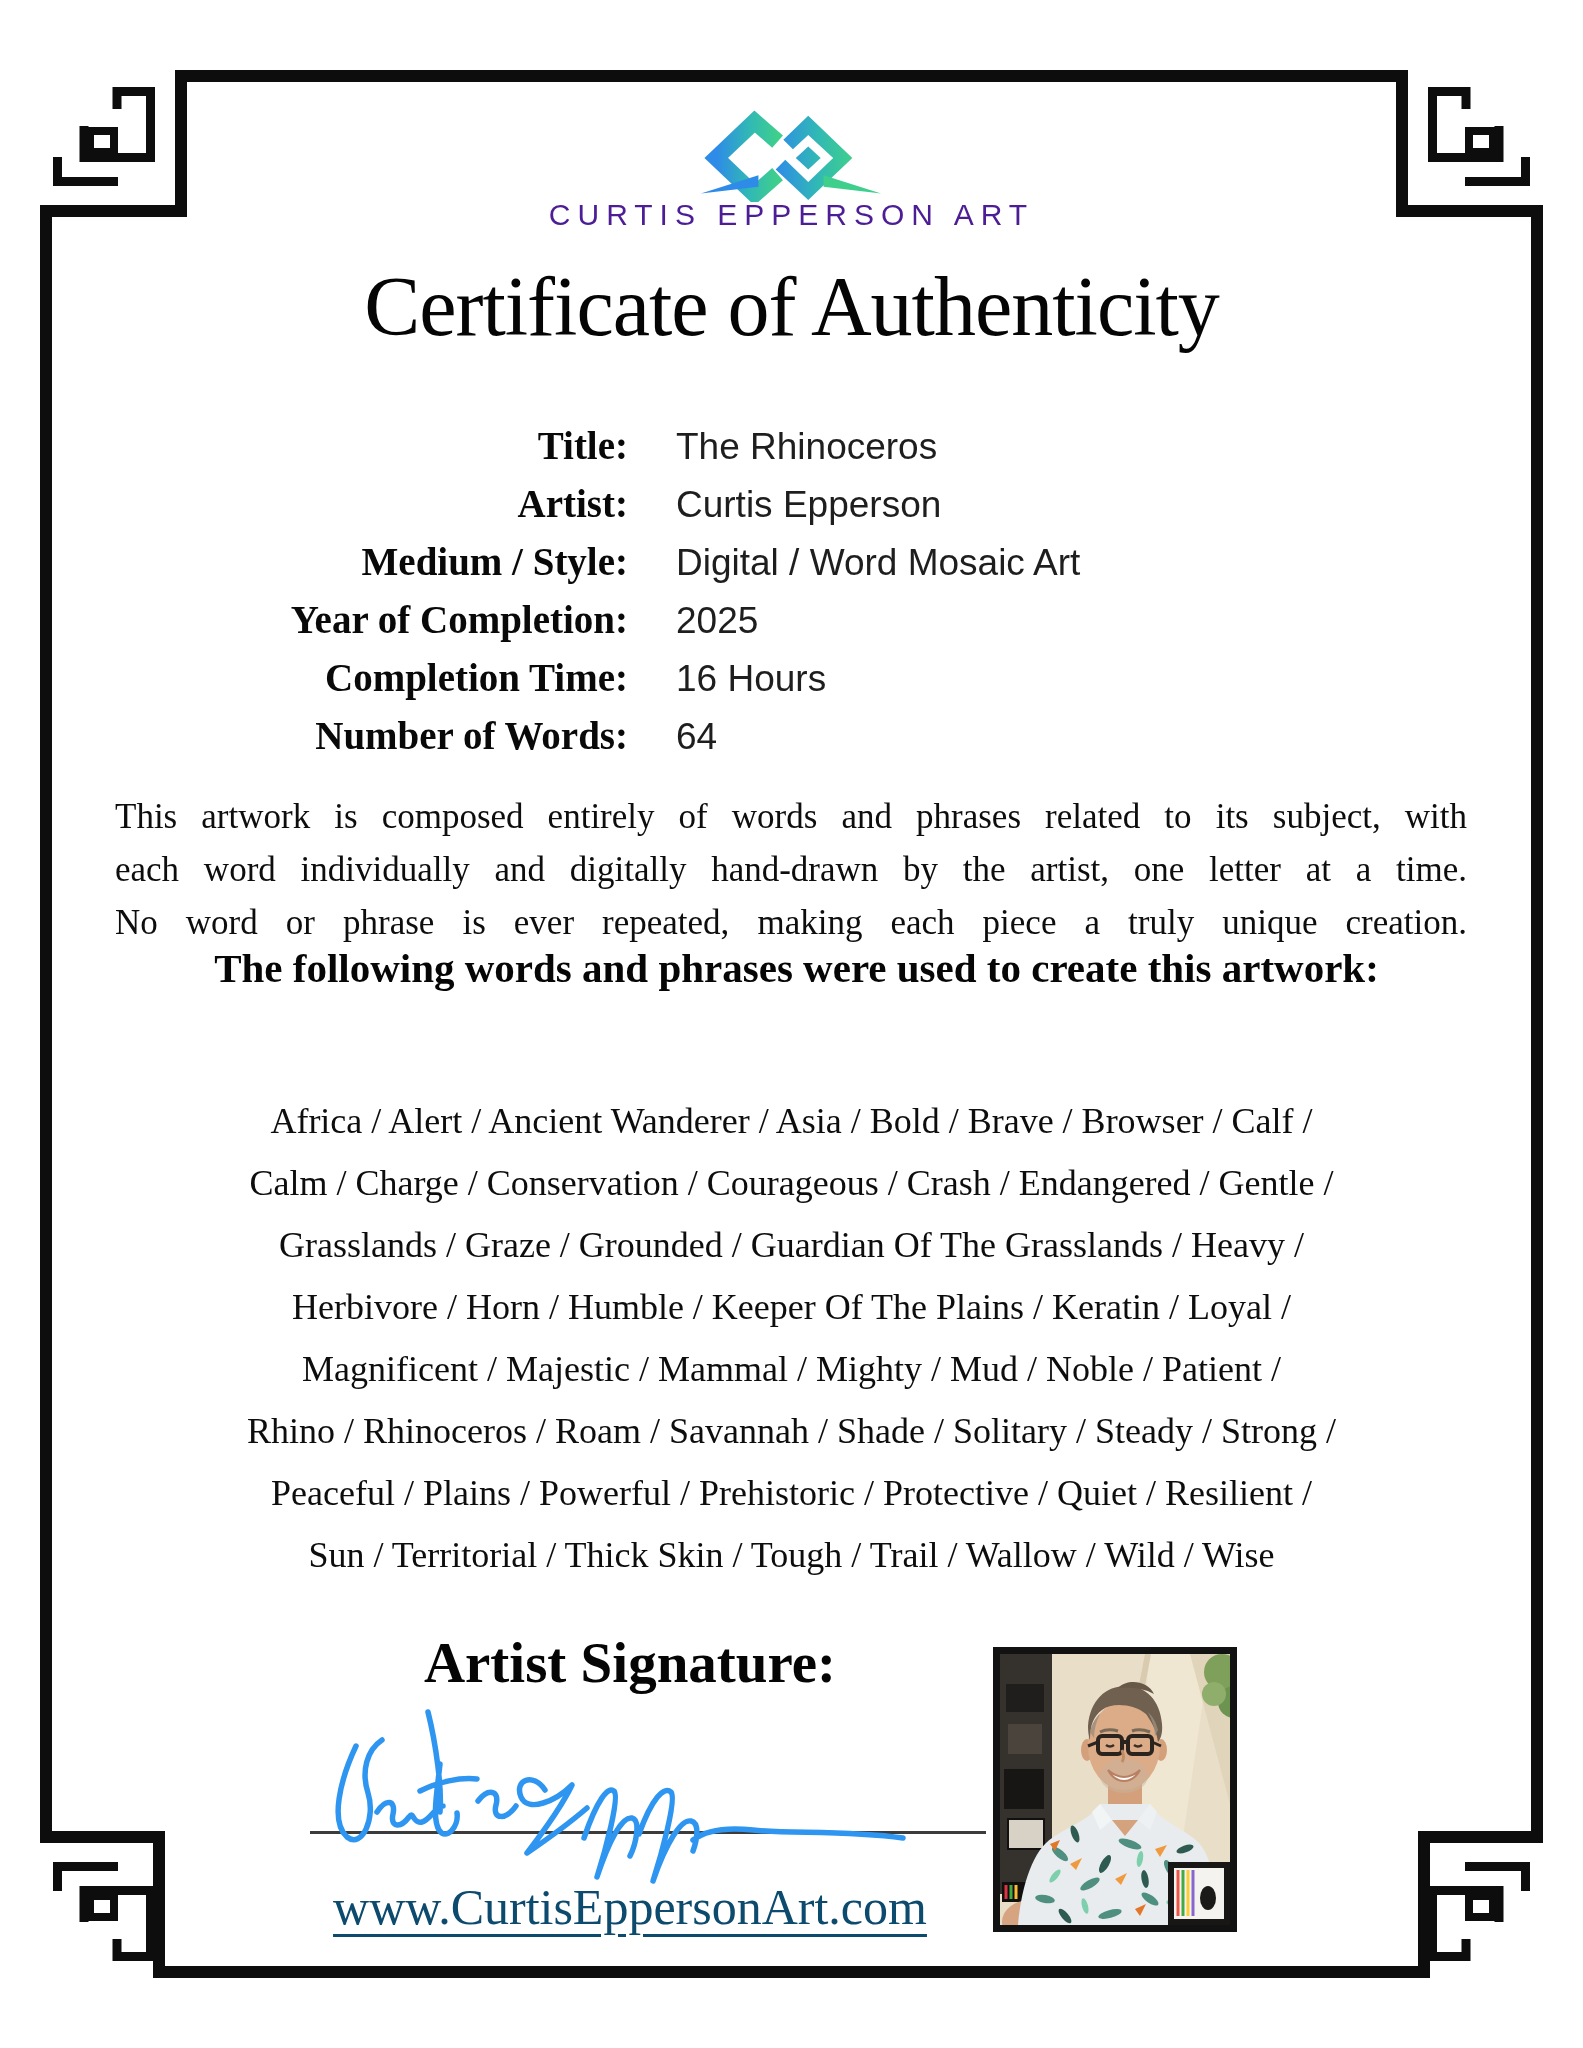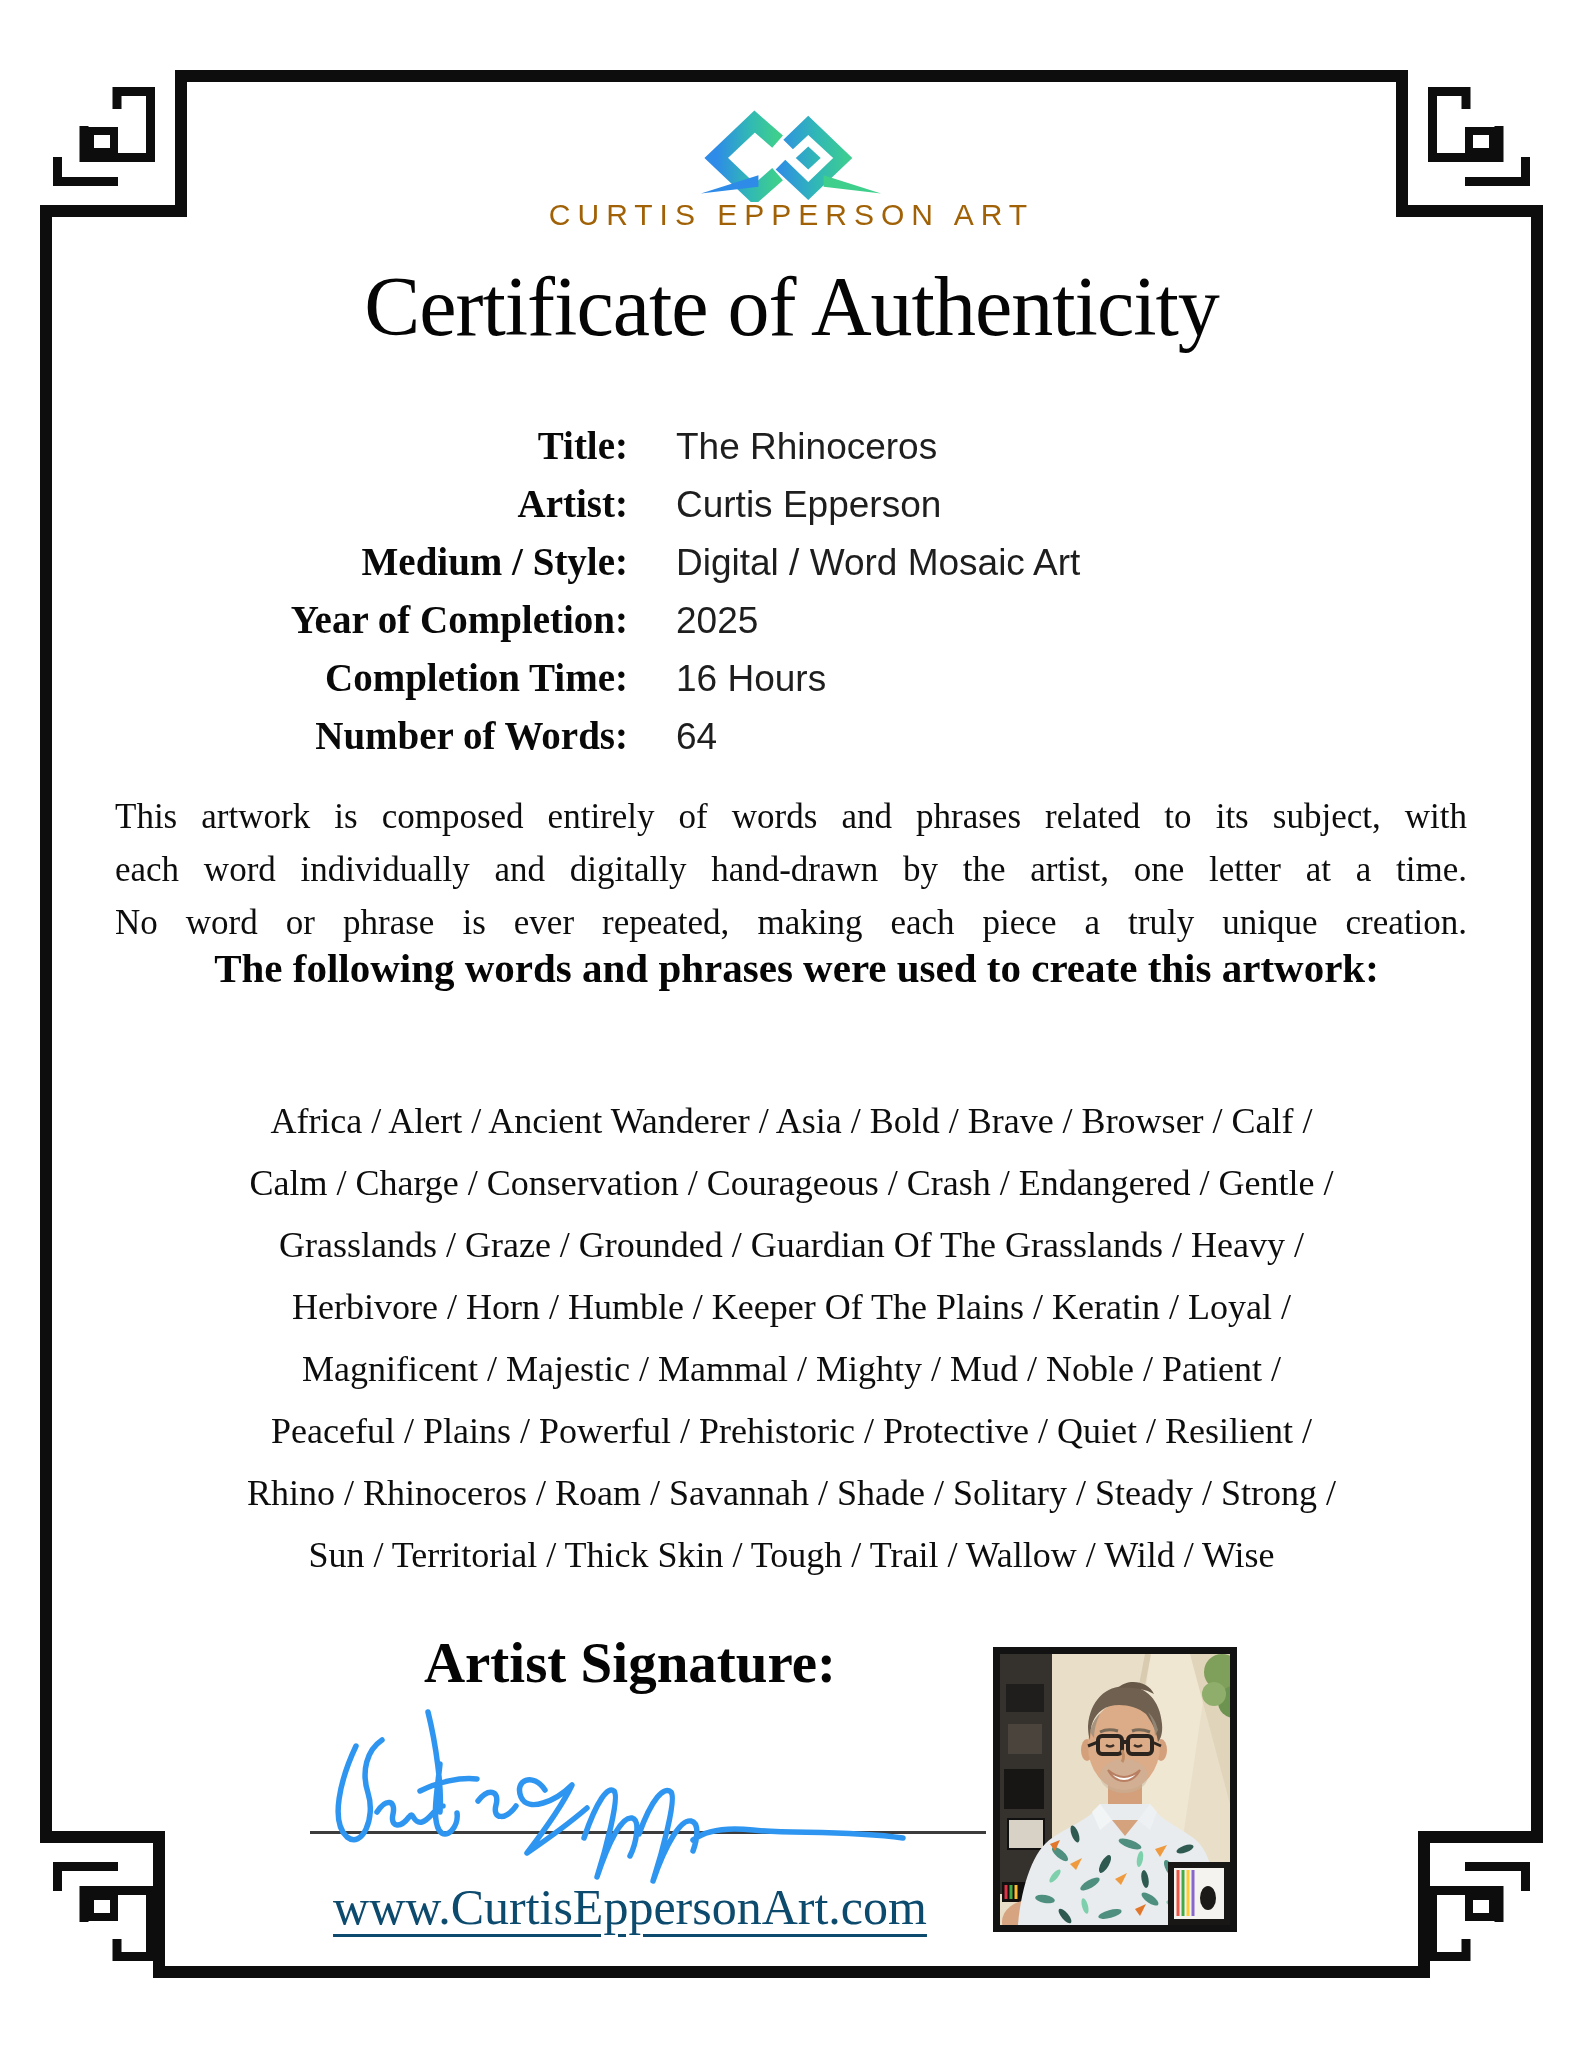--- a/index.html
+++ b/index.html
@@ -10,21 +10,21 @@
     overflow:hidden;
     font-family:"Liberation Serif", serif;
     color:#0d0d0d;
   }
   .abs{position:absolute;}
   
   #logo-mark{left:694px;top:110px;width:194px;height:92px;}
   #brand-name{
     left:0;right:0;top:198px;text-align:center;
     font-family:"Liberation Sans", sans-serif;
-    font-size:30px;letter-spacing:7px;color:#a16207;font-weight:400;
+    font-size:30px;letter-spacing:7px;color:#4c1d95;font-weight:400;
   }
   #certificate-title{
     left:0;right:0;top:258px;text-align:center;
     font-size:84px;letter-spacing:-1px;color:#050505;
   }
   
   #details{left:140px;top:414px;}
   .detail-row{display:flex;align-items:baseline;height:58px;}
   .detail-label{
     display:inline-block;width:488px;text-align:right;
@@ -139,22 +139,22 @@
   </div>
 
   <div id="words-heading" class="abs">The following words and phrases were used to create this artwork:</div>
 
   <div id="word-list" class="abs">
     <div class="word-line">Africa / Alert / Ancient Wanderer / Asia / Bold / Brave / Browser / Calf /</div>
     <div class="word-line">Calm / Charge / Conservation / Courageous / Crash / Endangered / Gentle /</div>
     <div class="word-line">Grasslands / Graze / Grounded / Guardian Of The Grasslands / Heavy /</div>
     <div class="word-line">Herbivore / Horn / Humble / Keeper Of The Plains / Keratin / Loyal /</div>
     <div class="word-line">Magnificent / Majestic / Mammal / Mighty / Mud / Noble / Patient /</div>
+    <div class="word-line">Rhino / Rhinoceros / Roam / Savannah / Shade / Solitary / Steady / Strong /</div>
     <div class="word-line">Peaceful / Plains / Powerful / Prehistoric / Protective / Quiet / Resilient /</div>
-    <div class="word-line">Rhino / Rhinoceros / Roam / Savannah / Shade / Solitary / Steady / Strong /</div>
     <div class="word-line">Sun / Territorial / Thick Skin / Tough / Trail / Wallow / Wild / Wise</div>
   </div>
 
   <div id="artist-signature-label" class="abs">Artist Signature:</div>
 
   <div id="signature-line" class="abs"></div>
 
   <svg id="signature-svg" class="abs" viewBox="300 1690 620 200">
     <path fill="none" stroke="#2E96F0" stroke-width="5.5" stroke-linecap="round" stroke-linejoin="round" d="M356,1746 C340,1780 330,1822 347,1837 C362,1849 376,1818 368,1793 C361,1771 367,1750 382,1740
          M377,1812 C386,1798 396,1800 393,1814 C390,1827 400,1829 409,1817 C414,1810 412,1824 422,1822 C430,1820 436,1806 443,1806

